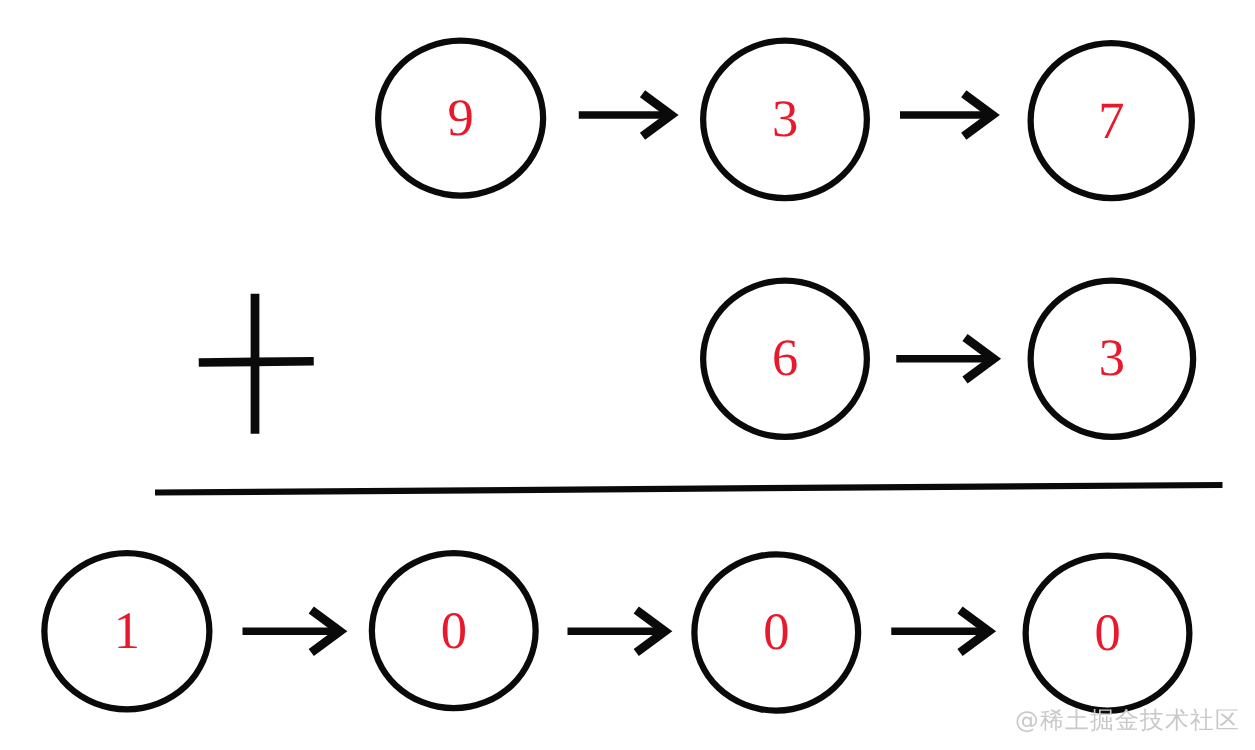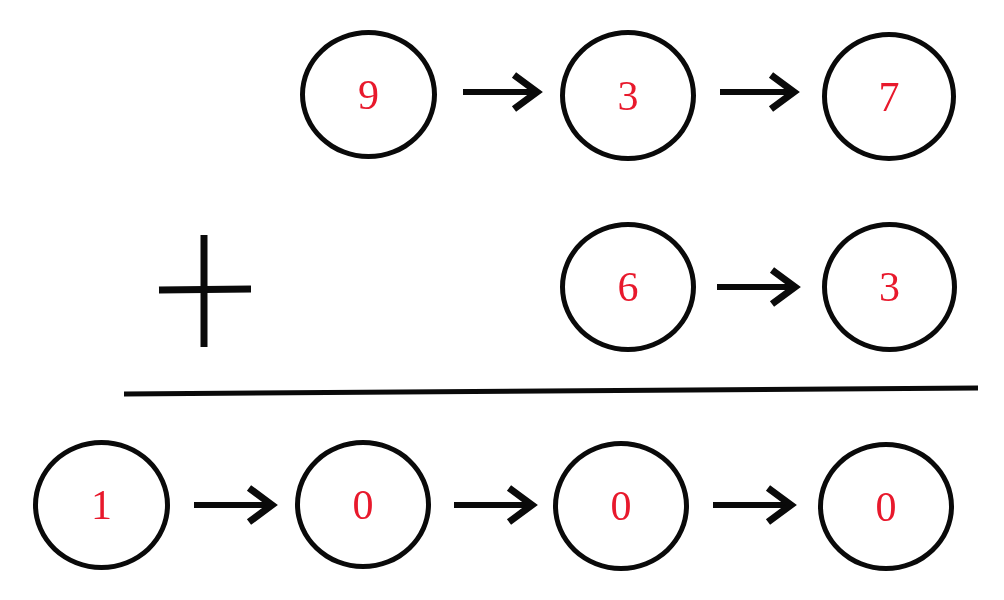--- a/index.html
+++ b/index.html
@@ -148,14 +148,15 @@
     <svg width="88" height="40" viewBox="0 0 88 40" aria-hidden="true">
       <path d="M2 20 L76 20" stroke="#0a0a0a" stroke-width="6" stroke-linecap="butt" fill="none"></path>
       <path d="M57 3 L80 20 L57 37" stroke="#0a0a0a" stroke-width="7" stroke-linecap="butt" stroke-linejoin="miter" fill="none"></path>
     </svg>
   </div>
 
   <div class="node" style="left:818px; top:442px; width:136px; height:129px;">
     <span class="digit">0</span>
   </div>
 
+  <div class="watermark" style="left:812px; top:563px;">@稀土掘金技术社区</div>
 
 </div>
 
 </body></html>

